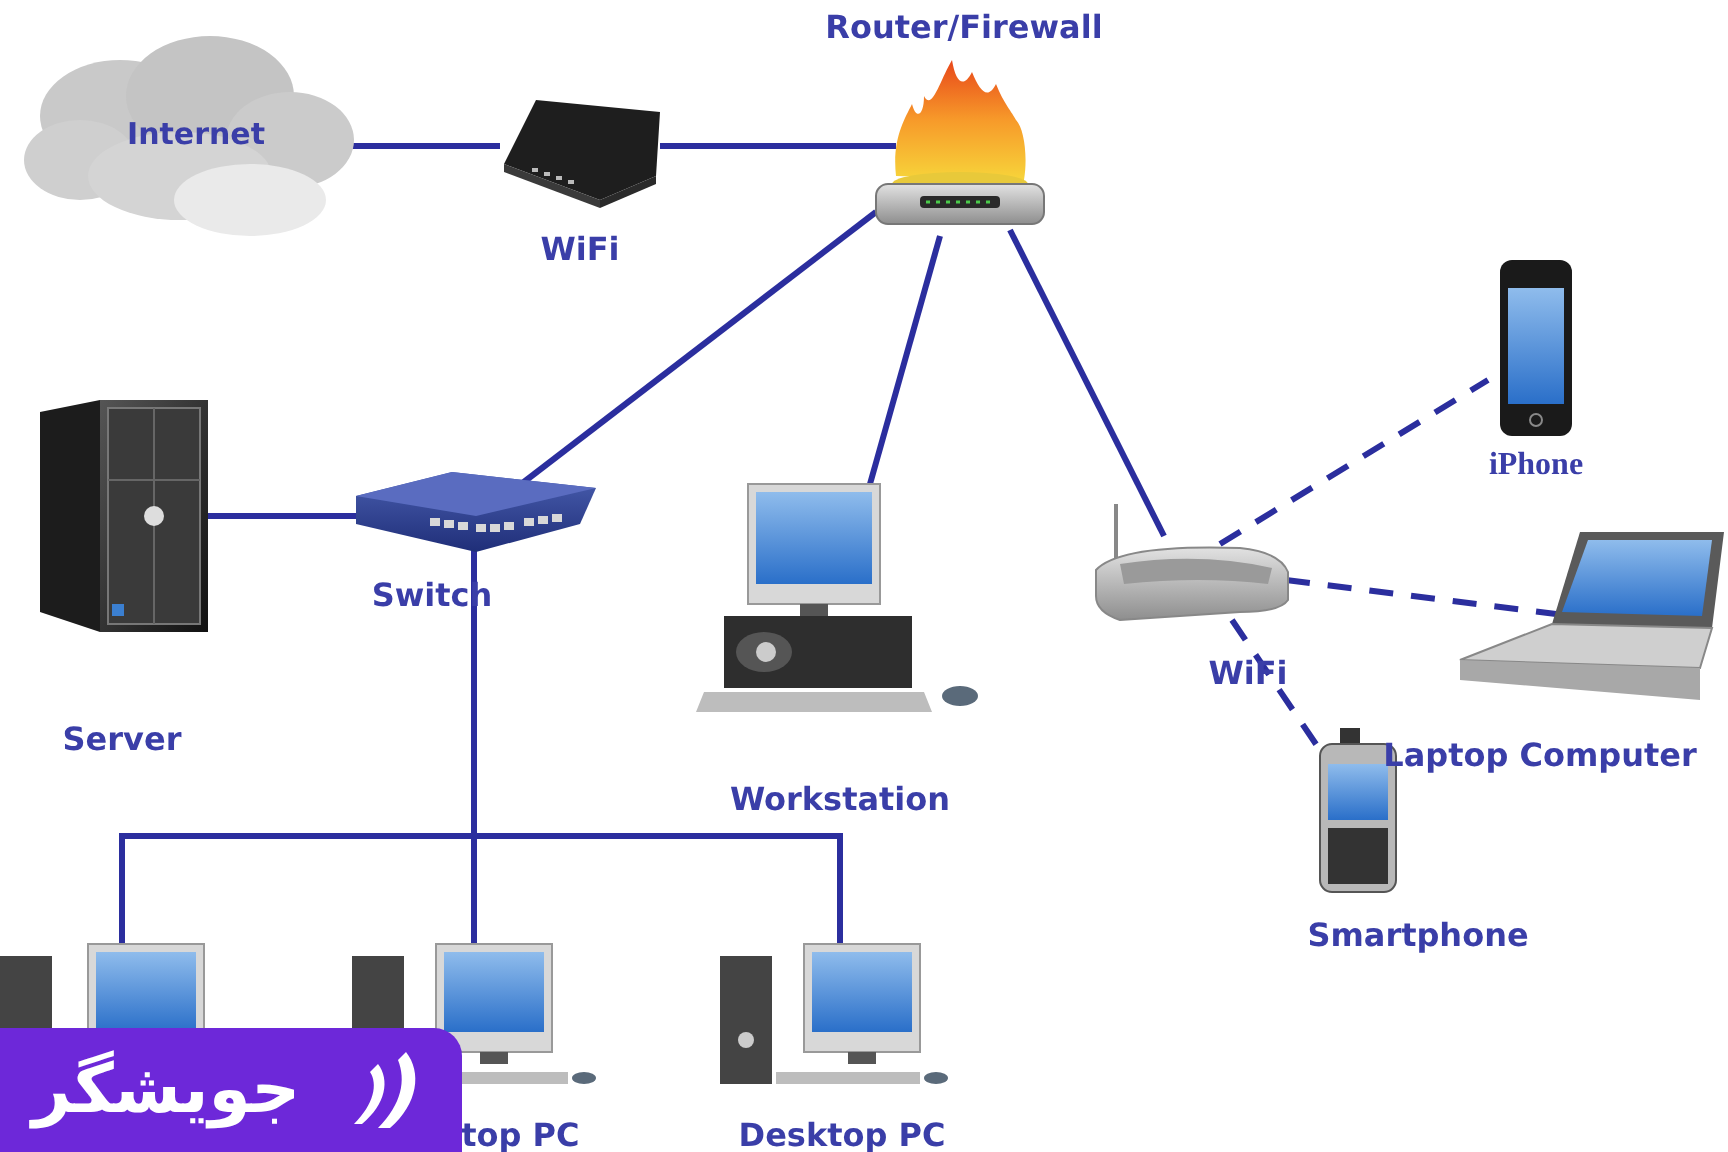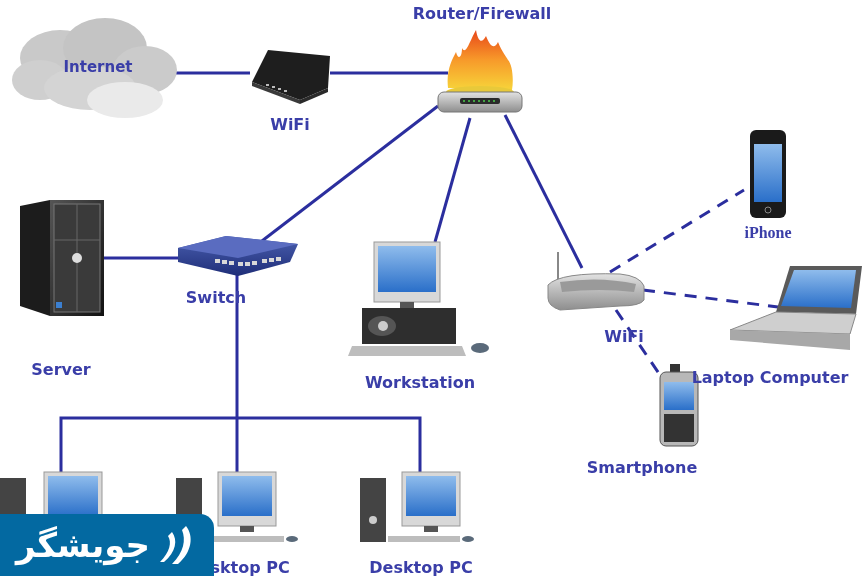--- a/index.html
+++ b/index.html
@@ -1,20 +1,20 @@
 <!DOCTYPE html>
 <html><head>
   <meta charset="utf-8">
   <style>
     html, body { margin: 0; padding: 0; background: #ffffff; }
     body { width: 864px; height: 576px; position: relative; overflow: hidden; font-family: "DejaVu Sans", sans-serif; }
     #stage { position: absolute; left: 0; top: 0; width: 864px; height: 576px; }
     .lbl { position: absolute; color: #3a3ea8; font-weight: bold; font-size: 16px; white-space: nowrap; transform: translateX(-50%); font-family: "DejaVu Sans", sans-serif; }
     .cloud-lbl { position: absolute; left: 98px; top: 58px; transform: translateX(-50%); color: #3a3ea8; font-size: 15px; font-weight: bold; font-family: "DejaVu Sans", sans-serif; }
-    .watermark { position: absolute; left: 0; top: 514px; width: 214px; height: 62px; background: #0369a1; border-top-right-radius: 14px; display: flex; align-items: center; justify-content: flex-start; }
+    .watermark { position: absolute; left: 0; top: 514px; width: 231px; height: 62px; background: #6d28d9; border-top-right-radius: 14px; display: flex; align-items: center; justify-content: flex-start; }
     .watermark .wm-text { color: #ffffff; font-size: 34px; font-weight: bold; font-family: "DejaVu Sans", sans-serif; margin-left: 16px; direction: rtl; }
     .watermark svg { position: absolute; right: 16px; top: 8px; }
   </style>
 </head>
 <body>
 
 <svg id="stage" width="864" height="576" viewBox="0 0 864 576">
   <defs>
     <linearGradient id="screenGrad" x1="0" y1="0" x2="0" y2="1">
       <stop offset="0" stop-color="#8fbcec"></stop>
@@ -170,25 +170,25 @@
     <rect x="388" y="536" width="72" height="6" fill="#bdbdbd"></rect>
     <ellipse cx="468" cy="539" rx="6" ry="3" fill="#5a6a7a"></ellipse>
   </g>
 </svg>
 
 <div class="cloud-lbl">Internet</div>
 <div class="lbl" style="left:290px; top:115px;">WiFi</div>
 <div class="lbl" style="left:482px; top:4px;">Router/Firewall</div>
 <div class="lbl" style="left:61px; top:332px;margin-top:28px;">Server</div>
 <div class="lbl" style="left:216px; top:288px;">Switch</div>
-<div class="lbl" style="left:420px; top:373px;">Workstation</div>
+<div class="lbl" style="left:420px; top:390px;">Workstation</div>
 <div class="lbl" style="left:624px; top:327px;">WiFi</div>
 <div class="lbl" style="left:768px; top:224px;font-family:Liberation Serif, serif;">iPhone</div>
 <div class="lbl" style="left:770px; top:368px;">Laptop Computer</div>
-<div class="lbl" style="left:642px; top:458px;">Smartphone</div>
+<div class="lbl" style="left:709px; top:458px;">Smartphone</div>
 <div class="lbl" style="left:61px; top:558px;">Desktop PC</div>
 <div class="lbl" style="left:238px; top:558px;">Desktop PC</div>
 <div class="lbl" style="left:421px; top:558px;">Desktop PC</div>
 
 <div class="watermark">
   <span class="wm-text">جویشگر</span>
   <svg width="40" height="46" viewBox="0 0 40 46">
     <path d="M28,4 C36,14 34,30 20,42 L14,42 C26,30 28,18 24,8 Z" fill="#ffffff"></path>
     <path d="M14,10 C20,18 18,30 6,40 L2,40 C12,30 14,20 10,14 Z" fill="#ffffff"></path>
   </svg>

